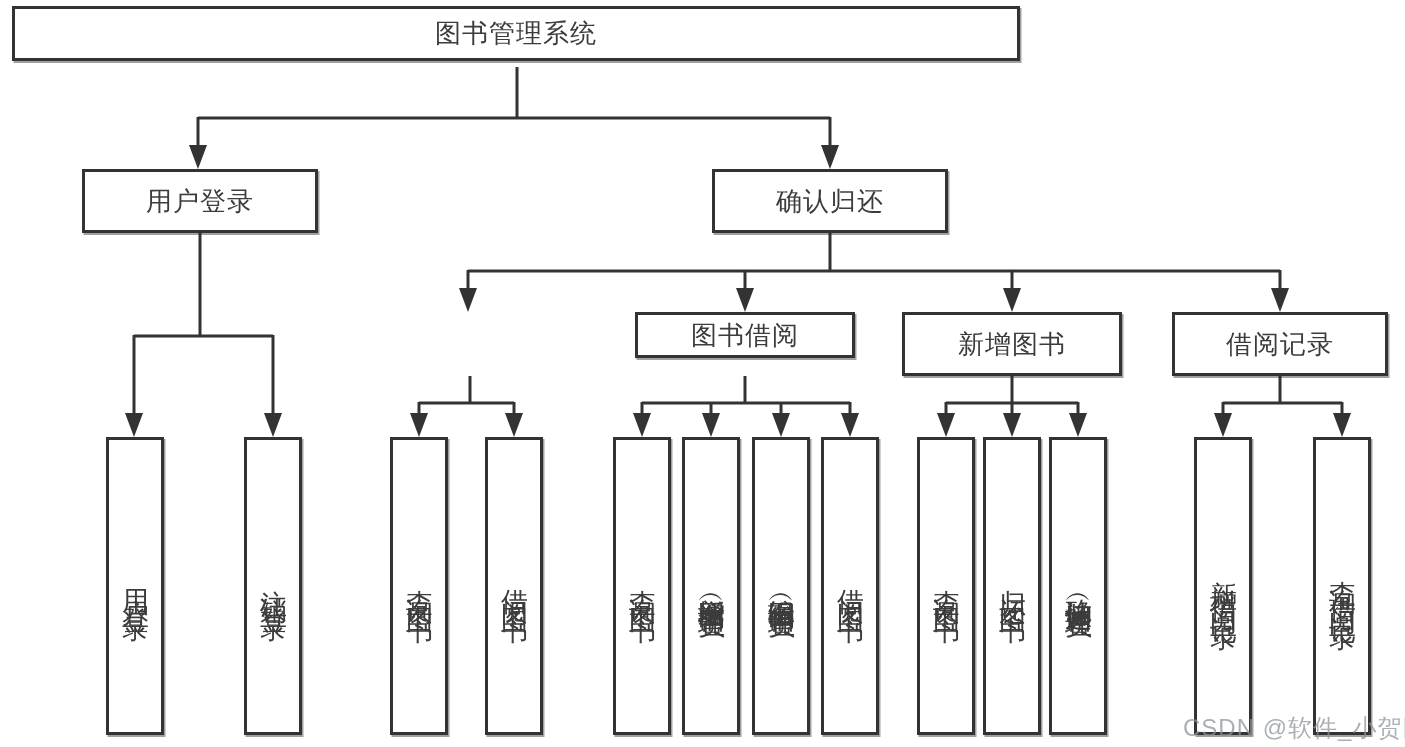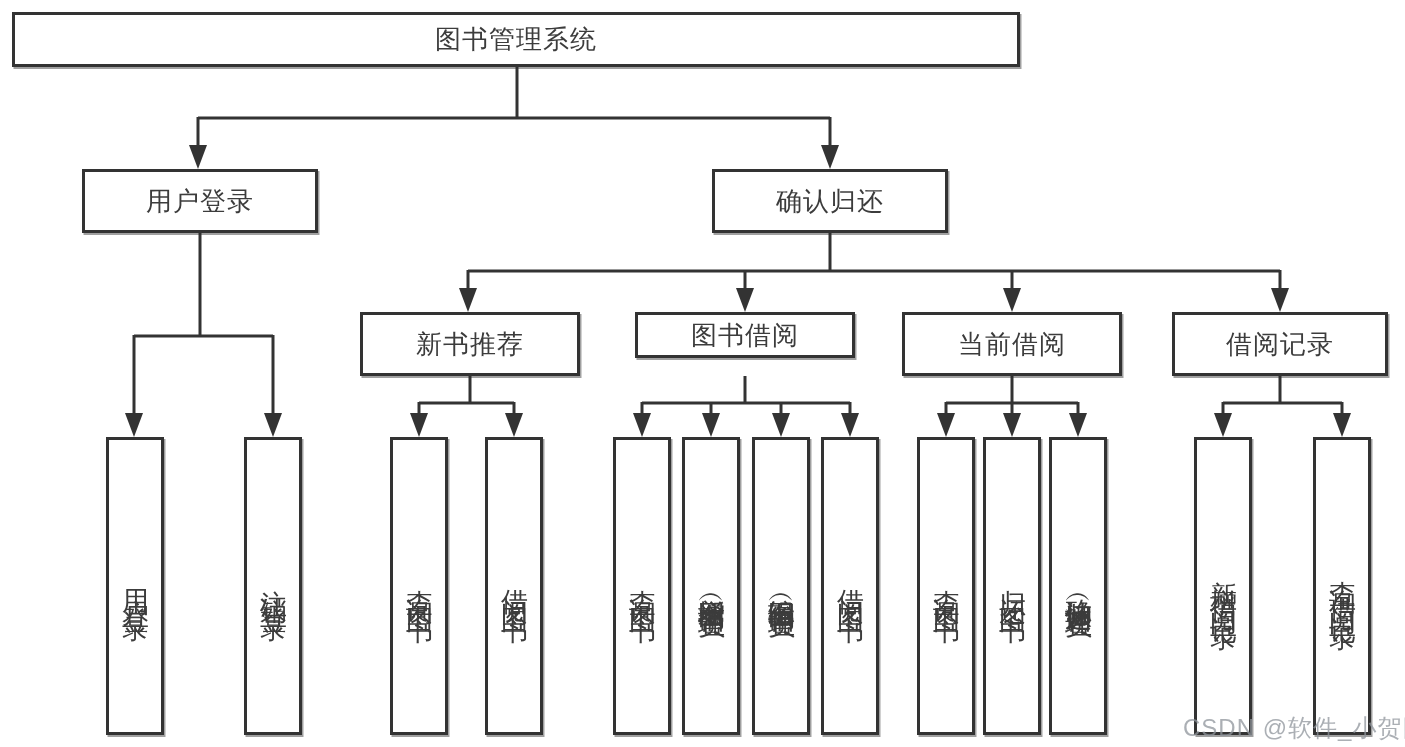--- a/index.html
+++ b/index.html
@@ -113,39 +113,36 @@
       <polygon points="772,413 790,413 781,437"></polygon>
       <polygon points="841,413 859,413 850,437"></polygon>
       <polygon points="937,413 955,413 946,437"></polygon>
       <polygon points="1003,413 1021,413 1012,437"></polygon>
       <polygon points="1069,413 1087,413 1078,437"></polygon>
       <polygon points="1214,413 1232,413 1223,437"></polygon>
       <polygon points="1333,413 1351,413 1342,437"></polygon>
     </g>
   </svg>
 
-  <div class="node hnode" style="left:12px;top:12px;width:1008px;height:55px">
+  <div class="node hnode" style="left:12px;top:6px;width:1008px;height:55px">
     <span>图书管理系统</span>
   </div>
 
   <div class="node hnode" style="left:82px;top:169px;width:236px;height:64px">
     <span>用户登录</span>
   </div>
   <div class="node hnode" style="left:712px;top:169px;width:236px;height:64px">
     <span>确认归还</span>
   </div>
 
-  <div class="node hnode" style="left:360px;top:312px;width:220px;height:64px">
-    <span>新书推荐</span>
-  </div>
   <div class="node hnode" style="left:635px;top:312px;width:220px;height:46px">
     <span>图书借阅</span>
   </div>
   <div class="node hnode" style="left:902px;top:312px;width:220px;height:64px">
-    <span>当前借阅</span>
+    <span>新增图书</span>
   </div>
   <div class="node hnode" style="left:1172px;top:312px;width:216px;height:64px">
     <span>借阅记录</span>
   </div>
 
   <div class="node vnode" style="left:106px;top:437px;width:58px;height:298px">
     <span>用户登录</span>
   </div>
   <div class="node vnode" style="left:244px;top:437px;width:58px;height:298px">
     <span>注销登录</span>

